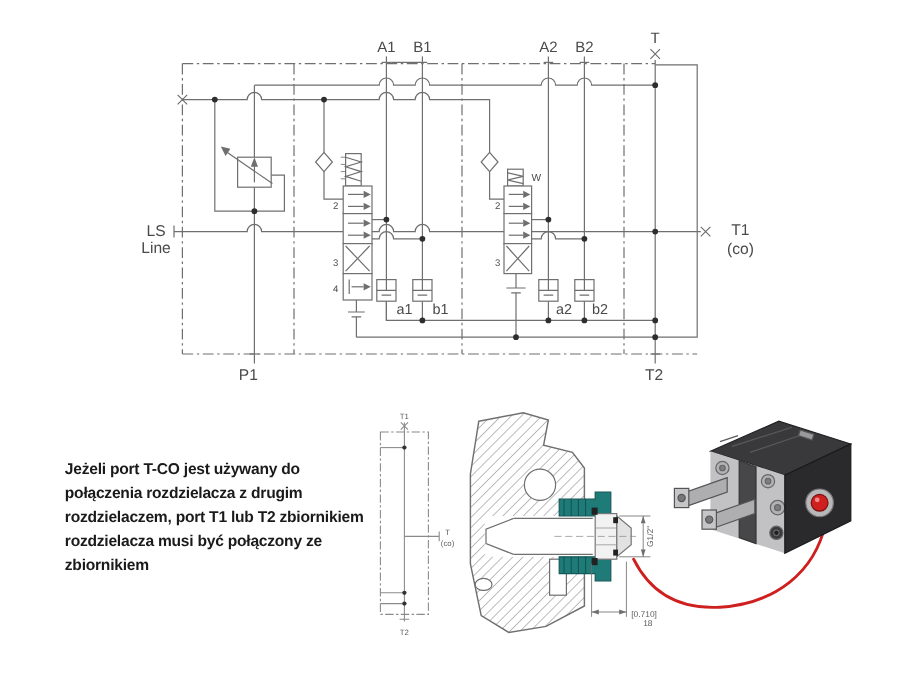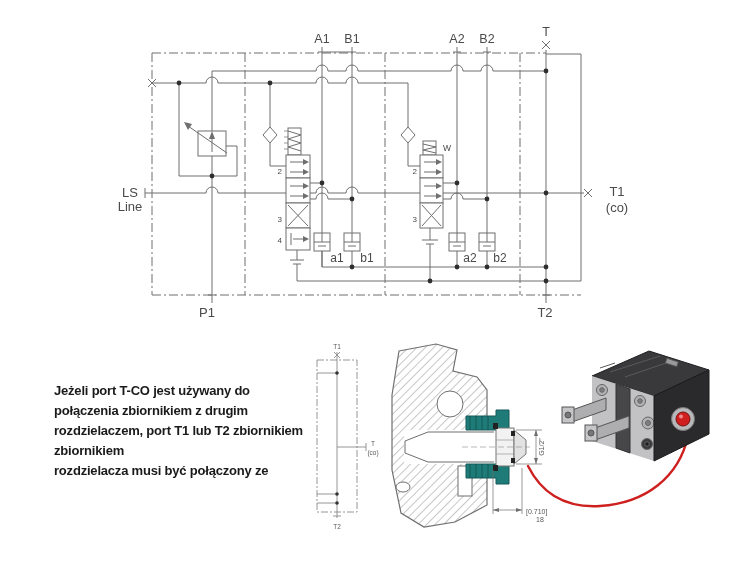--- a/index.html
+++ b/index.html
@@ -310,19 +310,19 @@
     <g>
       <circle cx="683" cy="419" r="11.5" fill="#b8b8ba" stroke="#77777a"></circle>
       <circle cx="683" cy="419" r="7" fill="#cf1f1f" stroke="#7a0f0f"></circle>
       <circle cx="681" cy="416.5" r="2" fill="#ef8a8a" stroke="none"></circle>
     </g>
   </g>
 </svg>
 
   <div class="note">
     <div>Jeżeli port T-CO jest używany do</div>
-    <div>połączenia zbiornikiem z drugim</div>
+    <div>połączenia rozdzielacza z drugim</div>
     <div>rozdzielaczem, port T1 lub T2 zbiornikiem</div>
+    <div>rozdzielacza musi być połączony ze</div>
     <div>zbiornikiem</div>
-    <div>rozdzielacza musi być połączony ze</div>
   </div>
 
 </div>
 
 </body></html>

